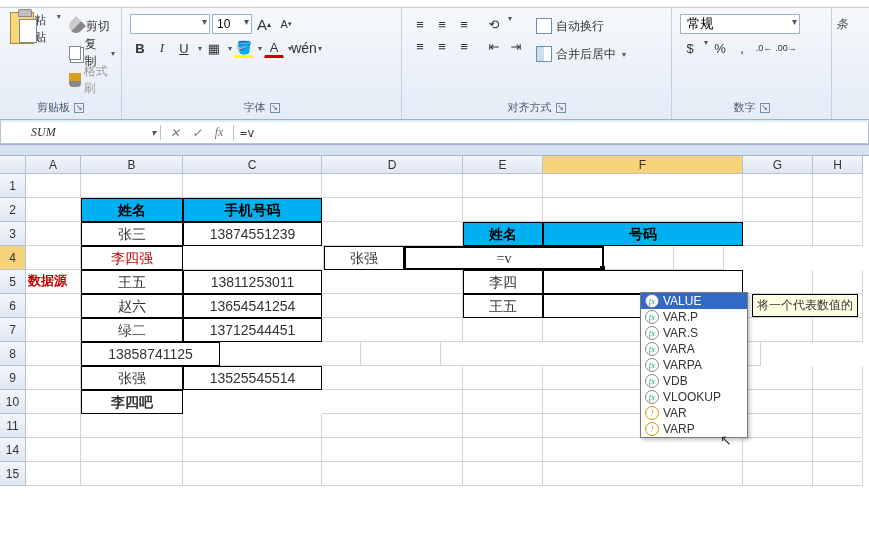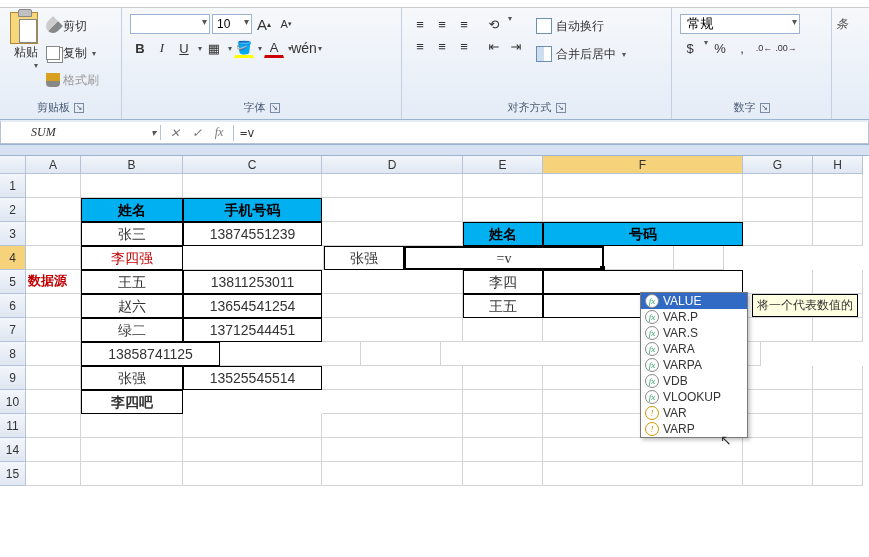--- a/index.html
+++ b/index.html
@@ -9,21 +9,21 @@
 .ribbon-tabs { background: #fff; border-bottom: 1px solid #ccc; height: 8px; display: flex; gap: 4px; padding: 0 4px; font-size: 11px; overflow: hidden; }
 
 
 .ribbon { background: linear-gradient(#f6f8fb, #e4ecf7); border-bottom: 1px solid #9db4d1; height: 112px; display: flex; }
 .group { border-right: 1px solid #c2d0e2; display: flex; flex-direction: column; justify-content: space-between; padding: 2px 4px; }
 .group-label { text-align: center; font-size: 11px; color: #4a5a72; padding: 2px 4px; display: flex; justify-content: center; align-items: center; gap: 4px; }
 .group-label .dlg { width: 10px; height: 10px; border: 1px solid #7a8ba6; font-size: 8px; line-height: 8px; text-align: center; color: #4a5a72; cursor: pointer; }
 .btns { display: flex; flex: 1; }
 
 
-.clip-left { display: flex; flex-direction: column; align-items: flex-end; padding: 2px 6px; }
+.clip-left { display: flex; flex-direction: row; align-items: flex-start; padding: 2px 6px; }
 .paste-icon { width: 28px; height: 32px; background: #f7d77a; border: 1px solid #a88a3a; position: relative; }
 .paste-icon::before { content: ""; position: absolute; top: -4px; left: 7px; width: 12px; height: 6px; background: #c0c0c0; border: 1px solid #888; border-radius: 2px 2px 0 0; }
 .paste-icon::after { content: ""; position: absolute; top: 6px; left: 8px; width: 16px; height: 22px; background: #fff; border: 1px solid #888; }
 .clip-right { display: flex; flex-direction: column; gap: 3px; padding: 4px 2px; }
 .clip-right .row { display: flex; align-items: center; gap: 3px; cursor: pointer; font-size: 12px; }
 .small-icon { width: 14px; height: 14px; display: inline-block; }
 .cut-icon { background: conic-gradient(#888 0 50%, #ccc 0); border-radius: 0 0 50% 50%; transform: rotate(45deg); }
 .copy-icon { background: #fff; border: 1px solid #888; box-shadow: 2px 2px 0 #fff, 2px 2px 0 1px #888; }
 .brush-icon { background: linear-gradient(#d8a020 60%, #888 0); border-radius: 0 0 4px 4px; }
 .dd { font-size: 8px; color: #555; margin-left: 2px; }

